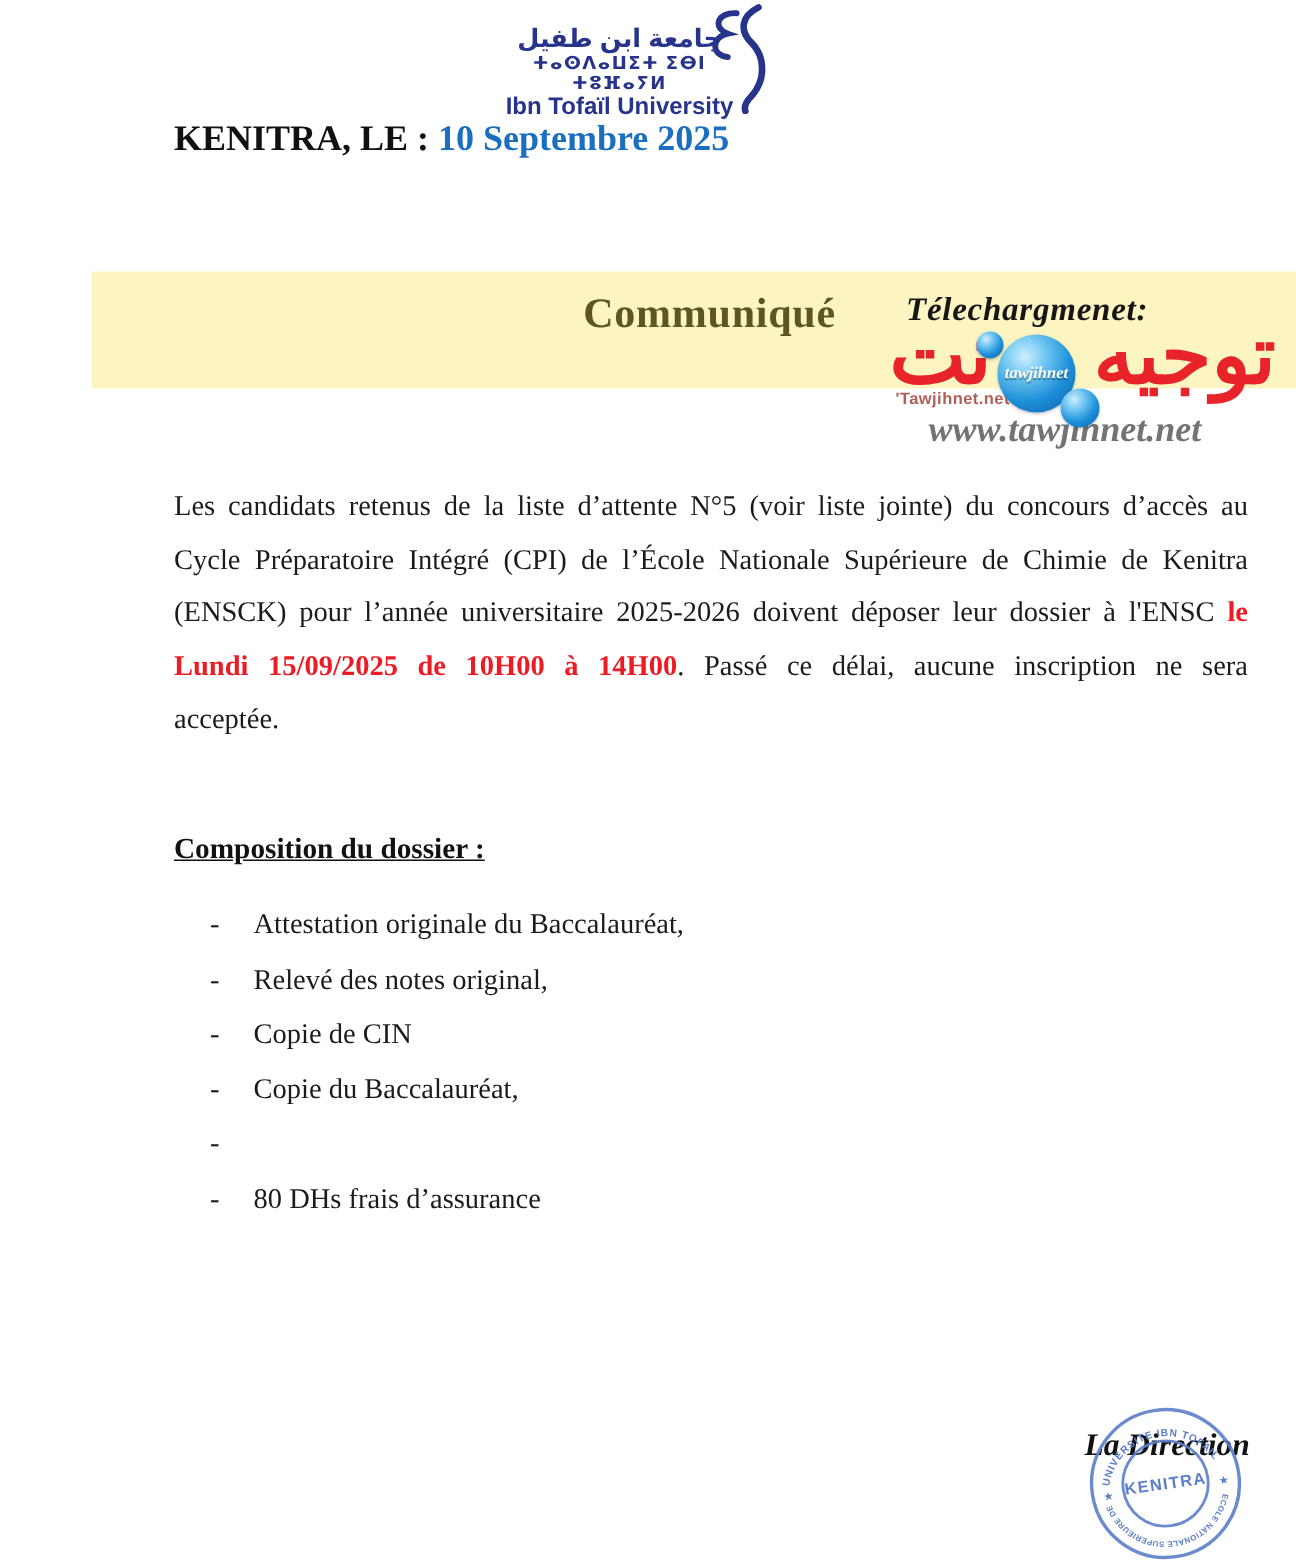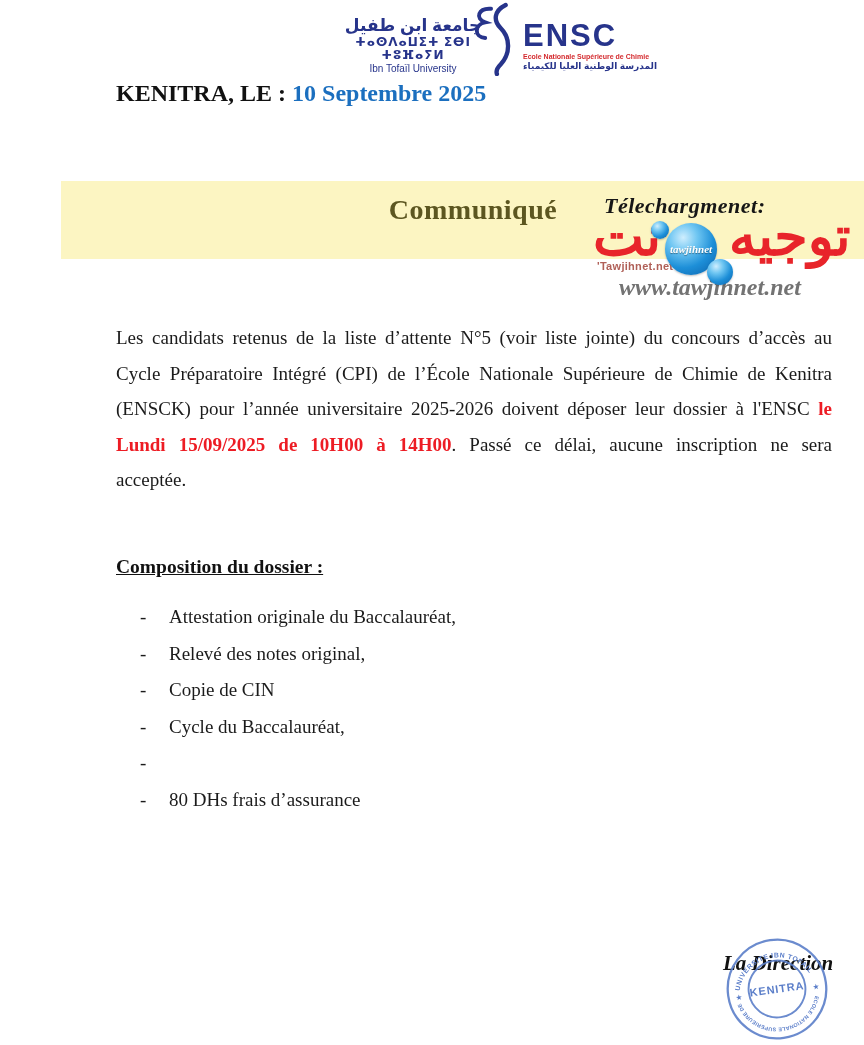--- a/index.html
+++ b/index.html
@@ -4,21 +4,21 @@
 <style>
   html,body{margin:0;padding:0;background:#ffffff;}
   .page{position:relative;width:864px;height:1045px;background:#ffffff;overflow:hidden;
         font-family:"Liberation Serif","DejaVu Serif",serif;color:#1b1b1b;margin-left:41px;}
 
   
   .uni-block{position:absolute;left:288px;top:16px;width:168px;text-align:center;color:#27348B;
              font-family:"Liberation Sans","DejaVu Sans",sans-serif;line-height:1.15;}
   .uni-ar{font-size:17px;font-weight:bold;}
   .uni-tif{font-size:12px;font-weight:bold;letter-spacing:1px;}
-  .uni-en{font-size:10px;font-weight:normal;}
+  .uni-en{font-size:16px;font-weight:bold;}
   .ensc-symbol{position:absolute;left:426px;top:2px;}
   .ensc-block{position:absolute;left:482px;top:20px;width:124px;font-family:"Liberation Sans","DejaVu Sans",sans-serif;}
   .ensc-acronym{font-size:31px;font-weight:800;letter-spacing:2px;color:#27348B;line-height:1;}
   .ensc-fr{font-size:7px;font-weight:bold;color:#D42A2E;white-space:nowrap;margin-top:2px;}
   .ensc-ar{font-size:9px;font-weight:bold;color:#27348B;white-space:nowrap;margin-top:1px;text-align:center;}
 
   .dateline{position:absolute;left:75px;top:80px;font-size:24px;font-weight:bold;}
   .dateline .label{color:#111111;}
   .dateline .date{color:#1B6FBF;}
 
@@ -71,25 +71,20 @@
     <div class="uni-en">Ibn Tofaïl University</div>
   </div>
 
   <span class="ensc-symbol">
     <svg width="52" height="74" viewBox="0 0 52 76" fill="none">
       <path d="M 24 7 C 11 6, 7 17, 18 21 C 7 23, 6 36, 18 37" stroke="#27348B" stroke-width="4" stroke-linecap="round" fill="none"></path>
       <path d="M 39 3 C 27 9, 26 19, 34 27 C 44 37, 44 53, 34 64 C 30 68, 29 71, 30 74" stroke="#27348B" stroke-width="4.5" stroke-linecap="round" fill="none"></path>
     </svg>
   </span>
 
-  <div class="ensc-block">
-    <div class="ensc-acronym">ENSC</div>
-    <div class="ensc-fr">Ecole Nationale Supérieure de Chimie</div>
-    <div class="ensc-ar">المدرسة الوطنية العليا للكيمياء</div>
-  </div>
 
   <div class="dateline">
     <span class="label">KENITRA, LE :</span>
     <span> </span>
     <span class="date">10 Septembre 2025</span>
   </div>
 
   <div class="banner"></div>
   <div class="communique">Communiqué</div>
 
@@ -116,21 +111,21 @@
     <div class="li">
       <span class="dash">-</span>
       <span class="li-text">Relevé des notes original,</span>
     </div>
     <div class="li">
       <span class="dash">-</span>
       <span class="li-text">Copie de CIN</span>
     </div>
     <div class="li">
       <span class="dash">-</span>
-      <span class="li-text">Cycle du Baccalauréat,</span>
+      <span class="li-text">Copie du Baccalauréat,</span>
     </div>
     <div class="li">
       <span class="dash">-</span>
     </div>
     <div class="li">
       <span class="dash">-</span>
       <span class="li-text">80 DHs frais d’assurance</span>
     </div>
   </div>
 

